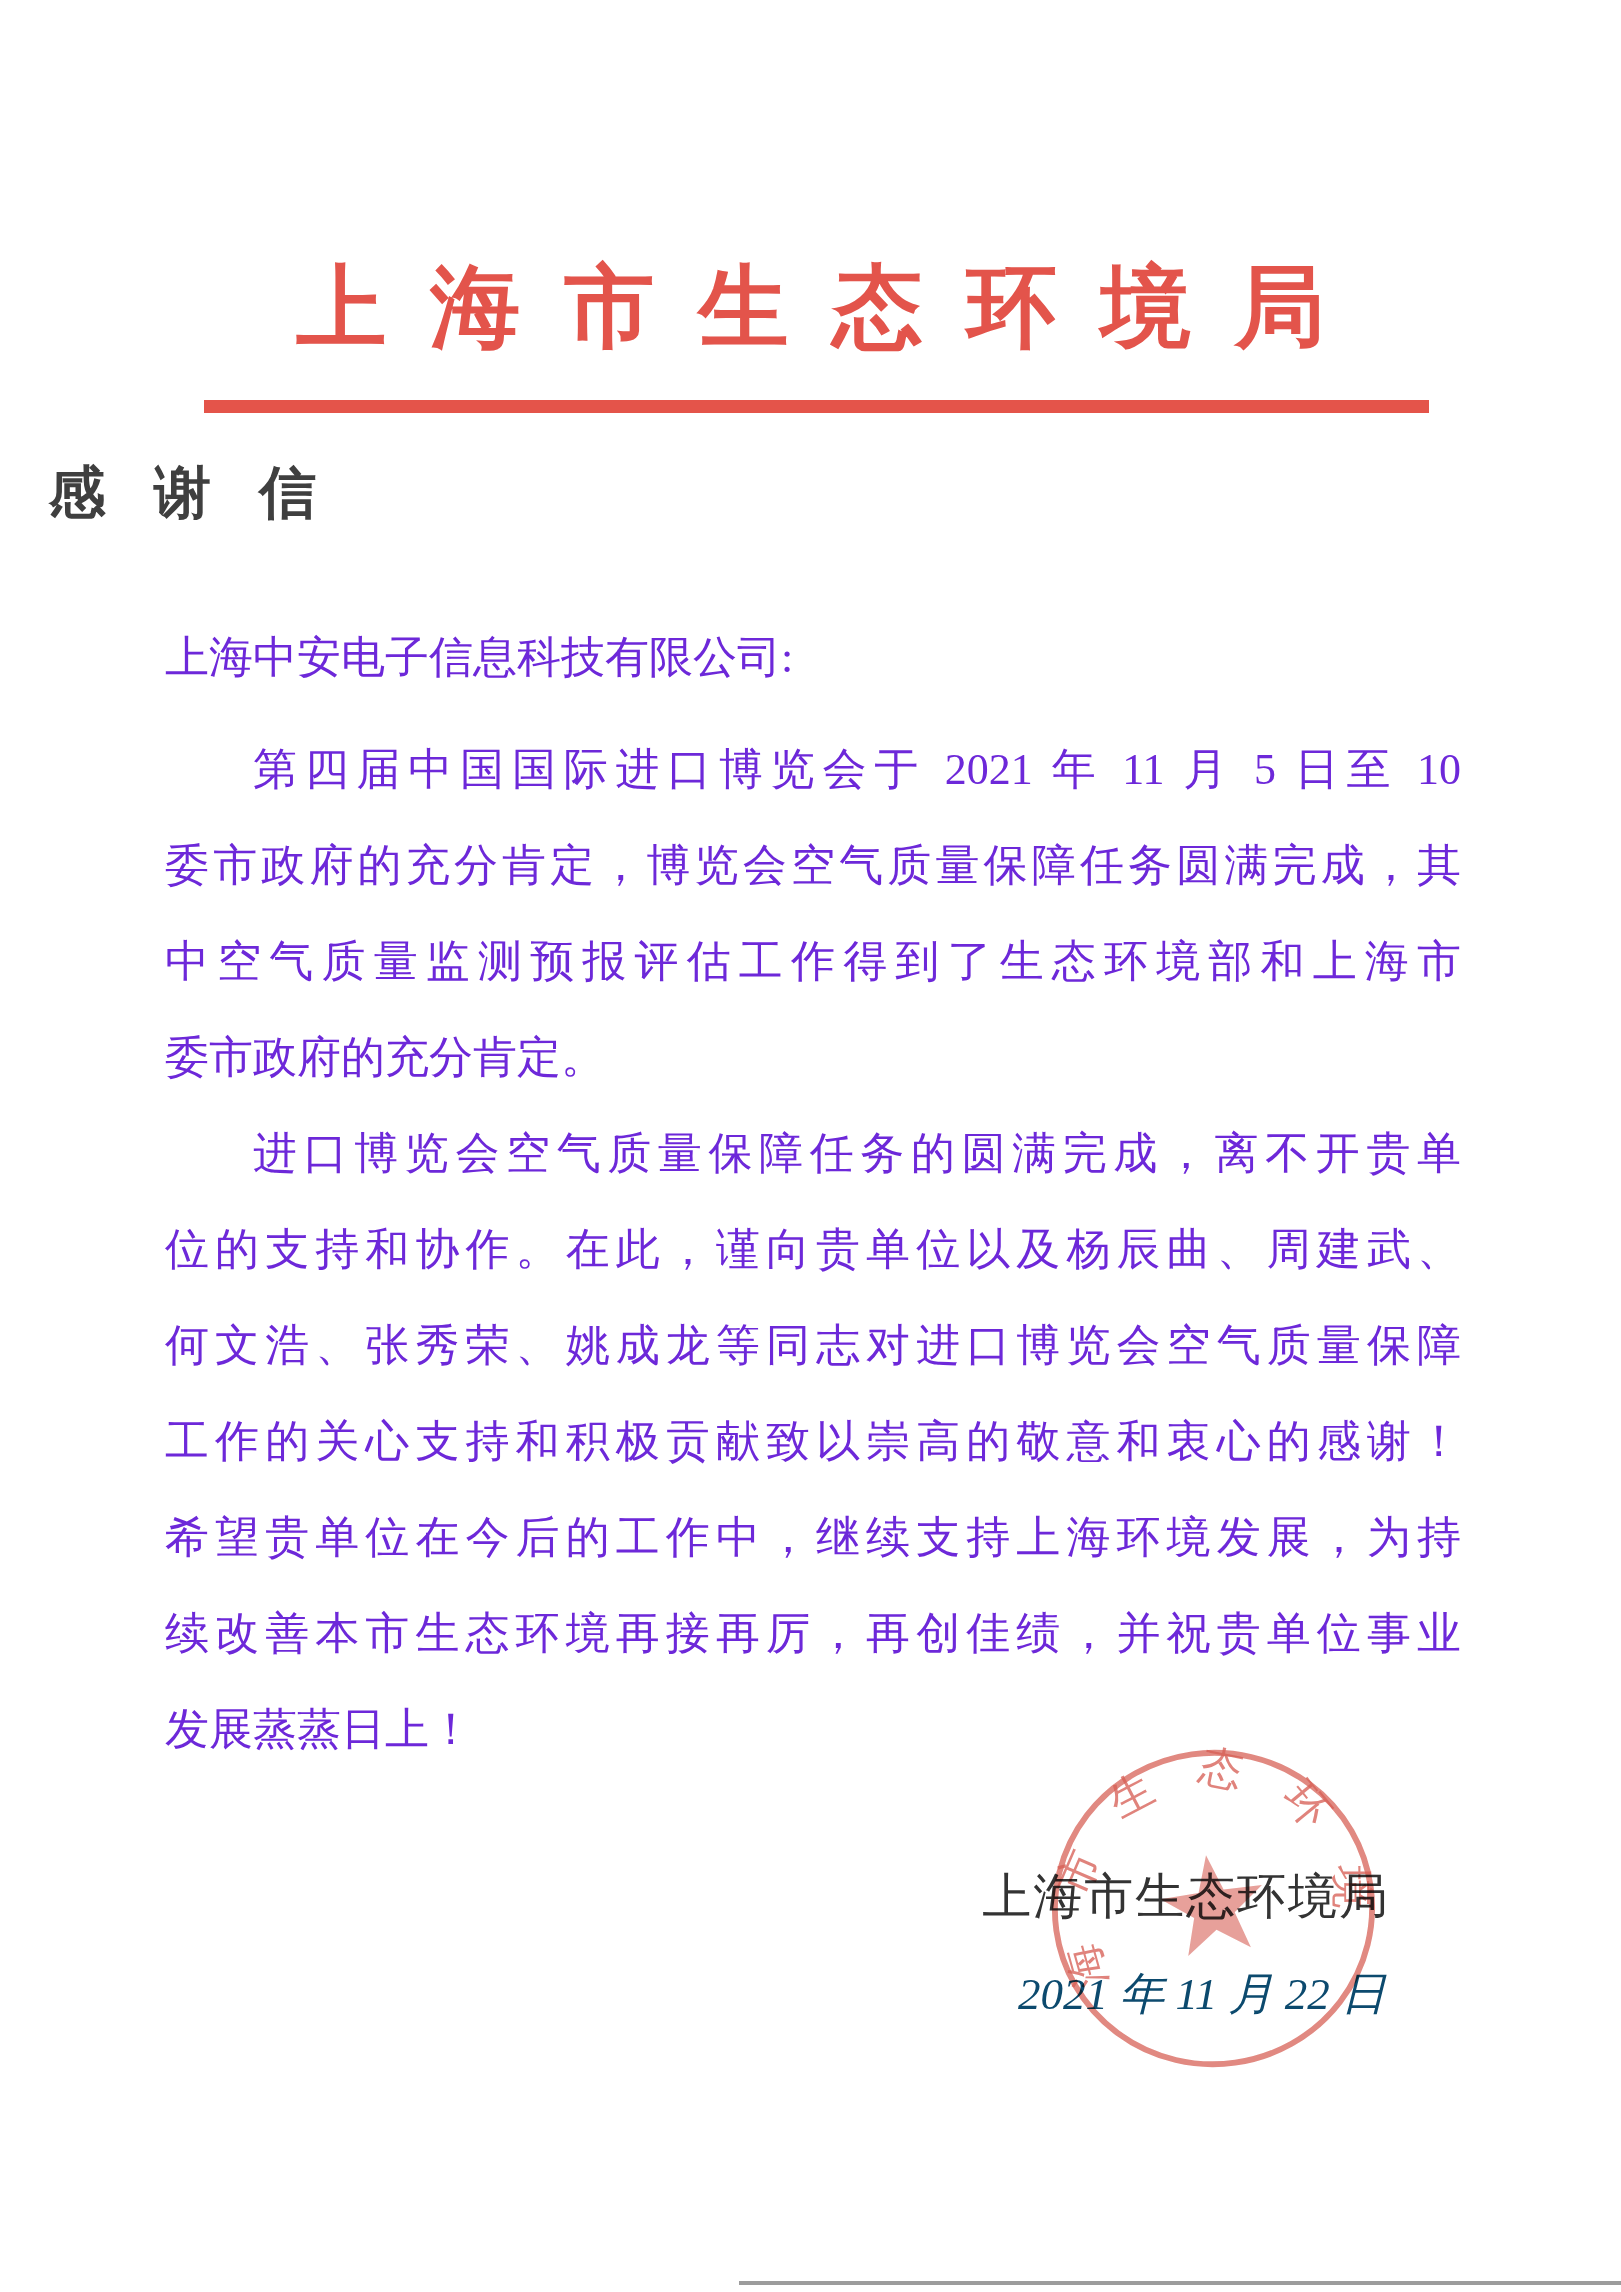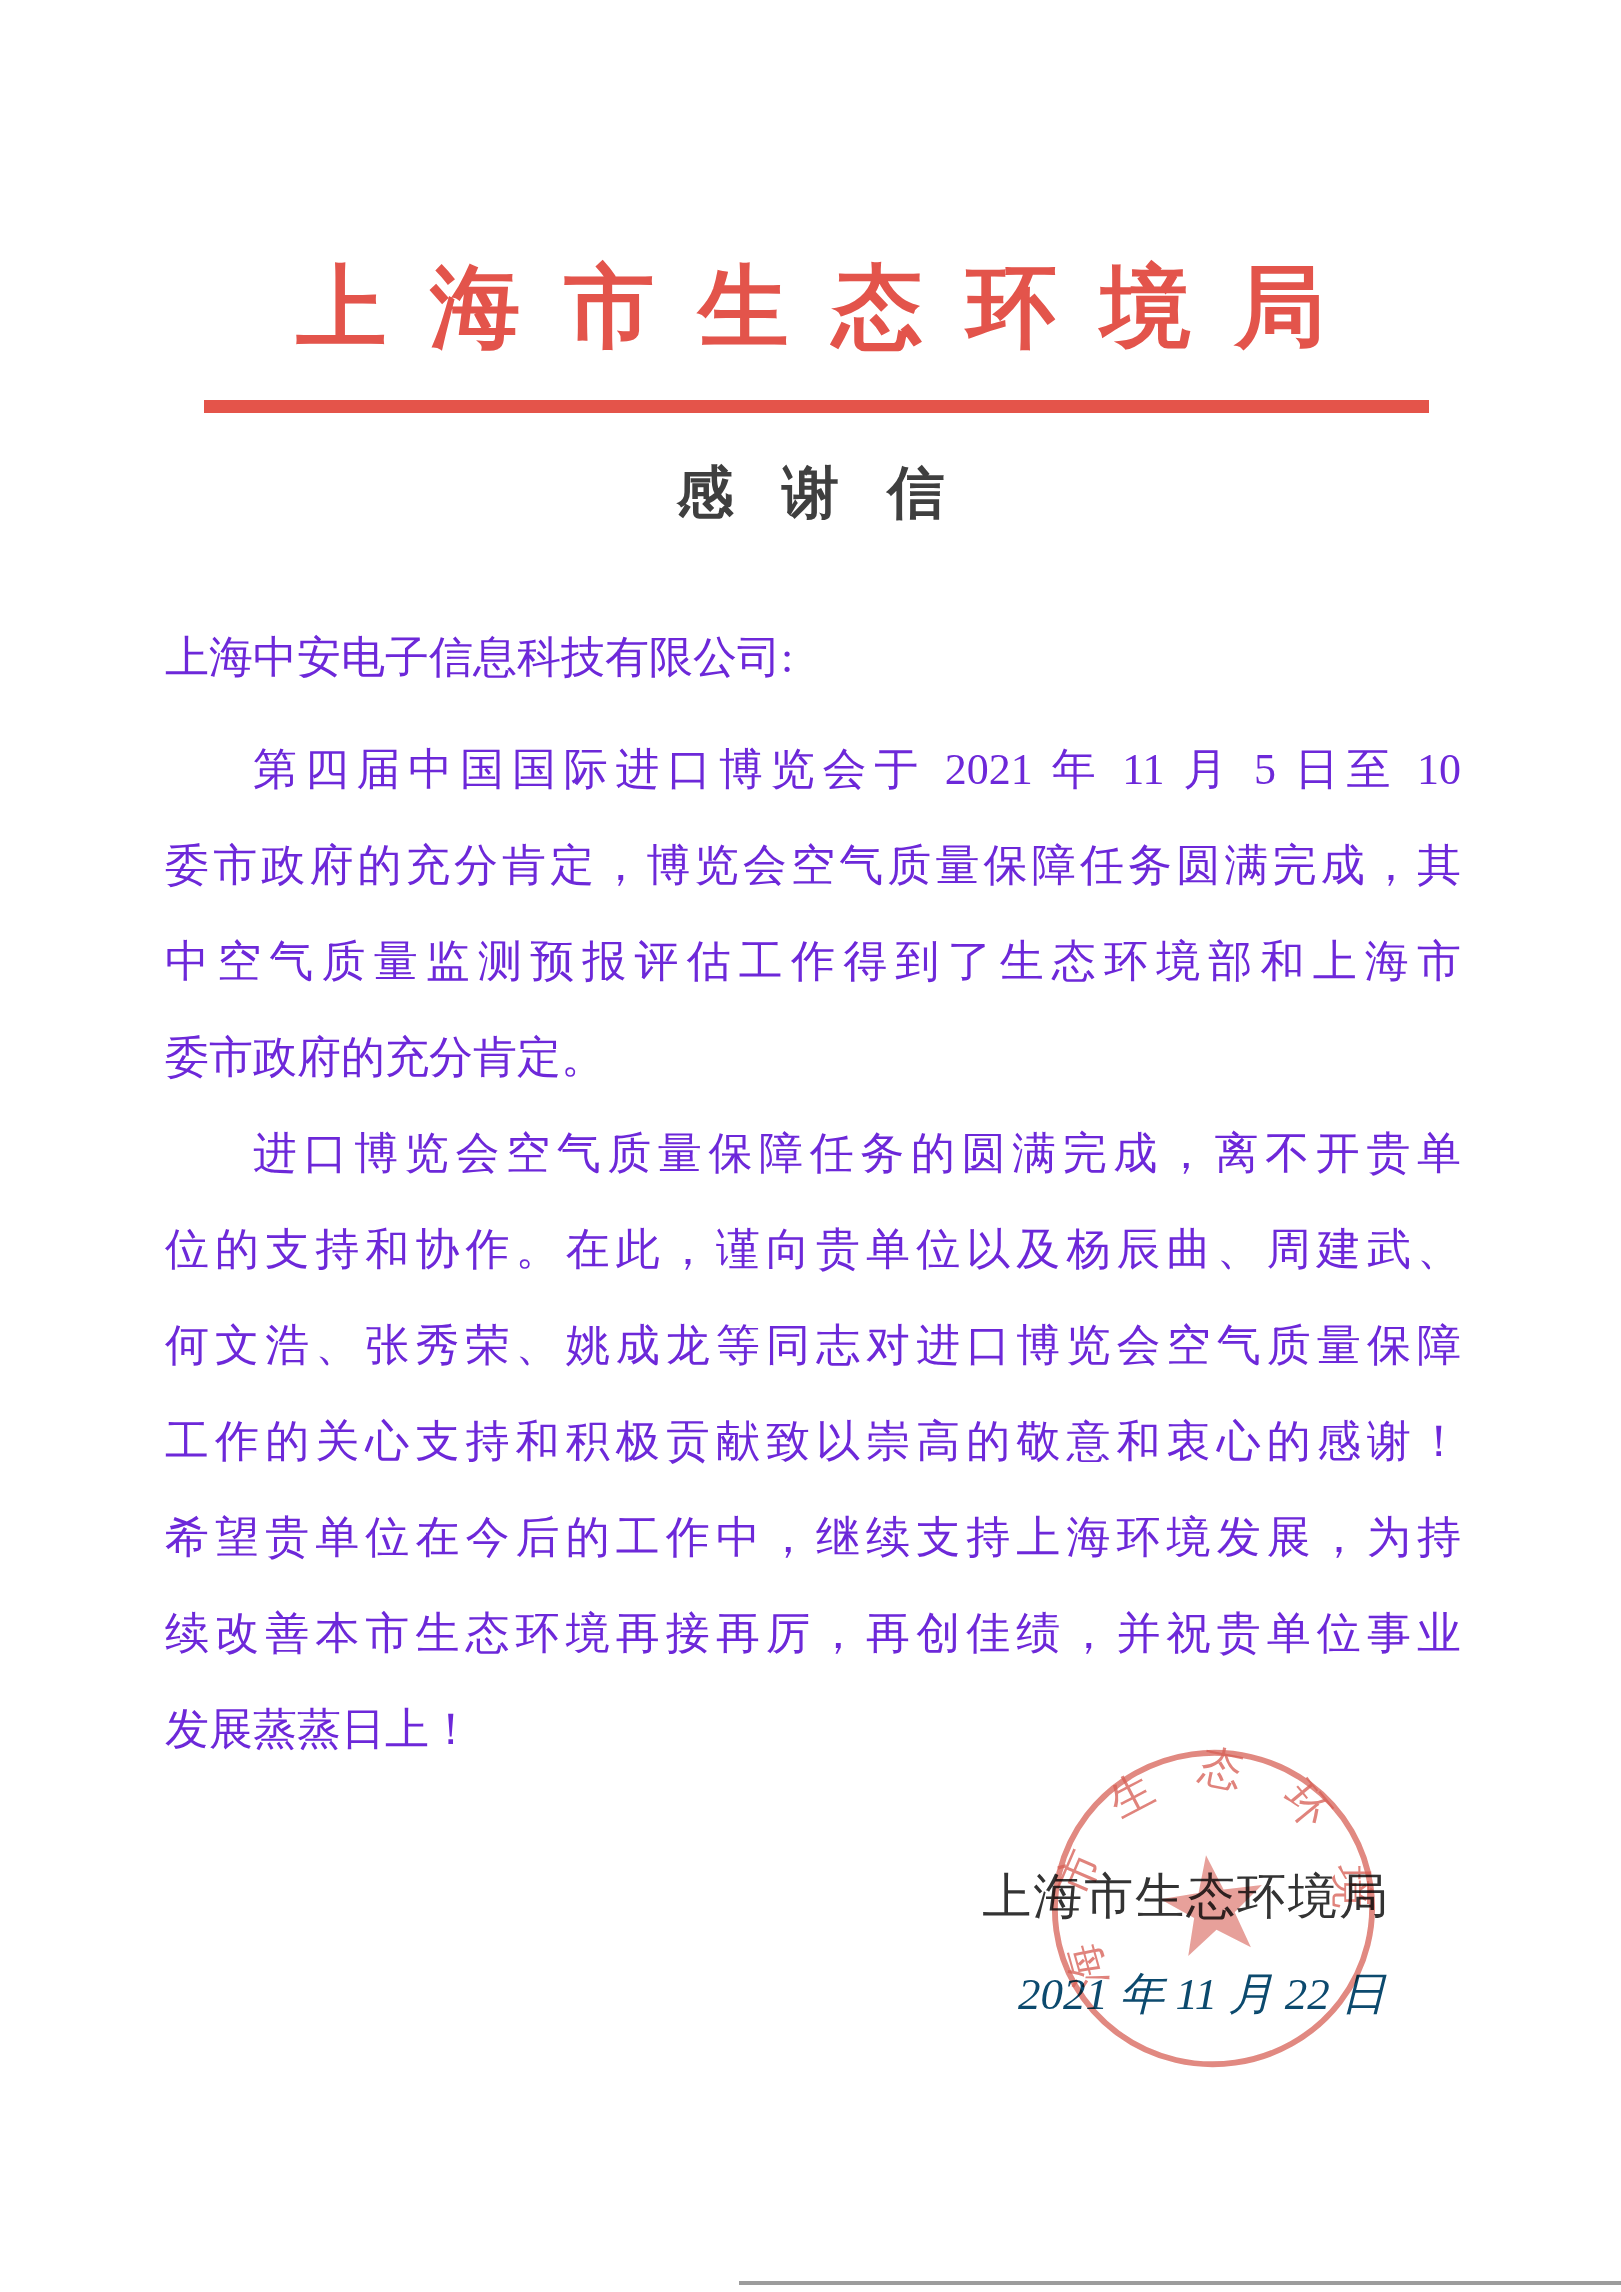--- a/index.html
+++ b/index.html
@@ -25,21 +25,21 @@
   }
   .red-rule{
     position:absolute;
     left:204px;top:400px;
     width:1225px;height:12.7px;
     background:#e4544a;
   }
   .doc-title{
     position:absolute;
     left:0;top:455px;width:1621px;
-    text-align:center;
+    text-align:left;
     font-size:57px;
     font-weight:bold;
     color:#3f3f3f;
     letter-spacing:0.85em;
     padding-left:0.85em;
     box-sizing:border-box;
     white-space:nowrap;
   }
   .body-block{
     position:absolute;

